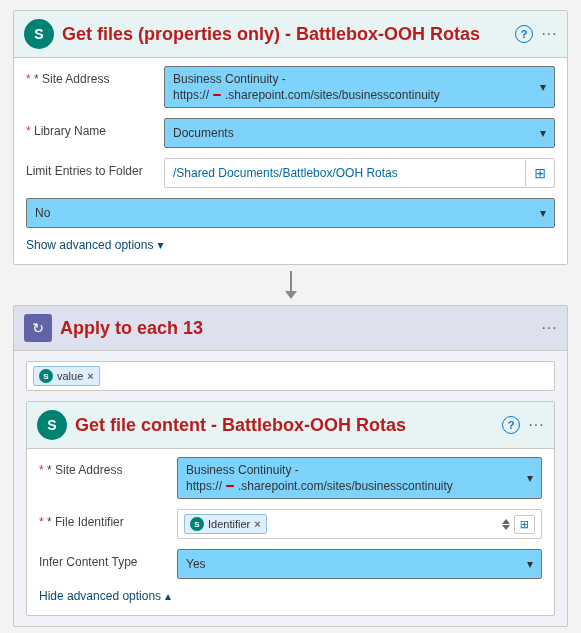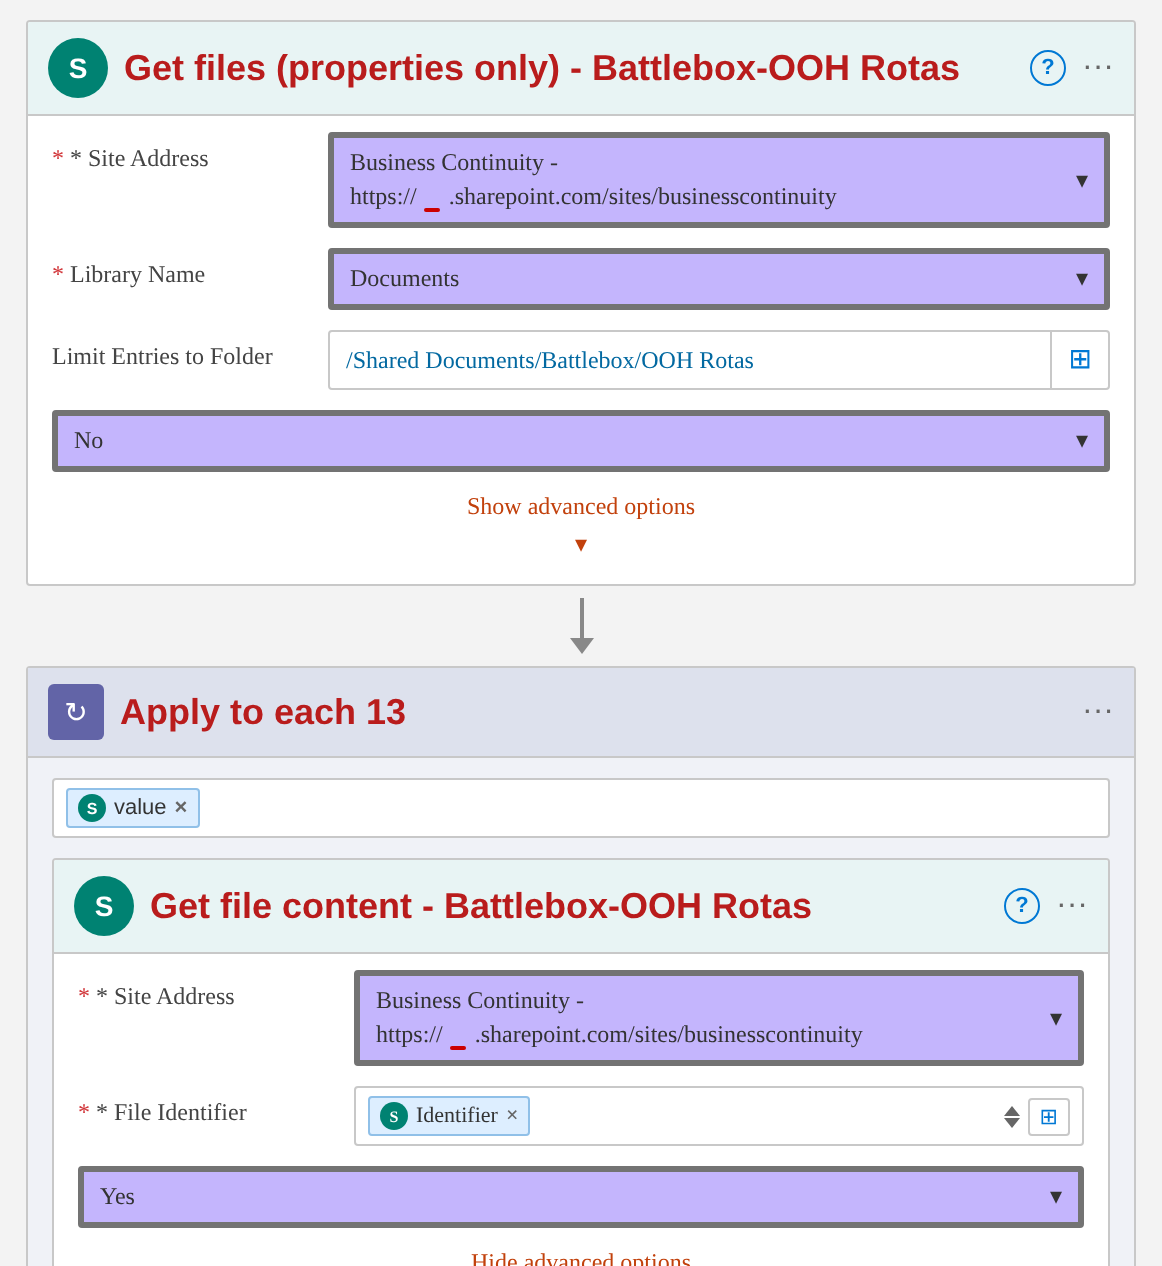--- a/index.html
+++ b/index.html
@@ -82,21 +82,20 @@
       align-items: center;
       justify-content: center;
       font-size: 11px;
       color: #0078d4;
       font-weight: bold;
     }
 
     
     .form-body {
       padding: 8px 12px 12px 12px;
-      font-family: Liberation Serif, serif;
     }
 
     .form-row {
       display: flex;
       align-items: flex-start;
       margin-bottom: 10px;
       gap: 8px;
     }
 
     .form-label {
@@ -112,24 +111,24 @@
     }
 
     .form-control-wrapper {
       flex: 1;
     }
 
     .dropdown-control {
       display: flex;
       align-items: center;
       justify-content: space-between;
-      border: 3px solid #737373;
+      border: 1px solid #737373;
       border-radius: 2px;
       padding: 5px 8px;
-      background: #c4b5fd;
+      background: #7dd3fc;
       min-height: 30px;
       cursor: pointer;
     }
 
     .dropdown-control-value {
       font-size: 12px;
       color: #333;
       flex: 1;
     }
 
@@ -163,44 +162,43 @@
     }
 
     .site-address-top {
       font-size: 12px;
       color: #333;
       margin-bottom: 2px;
     }
 
     .site-address-url {
       display: flex;
-      align-items: flex-end;
+      align-items: center;
       gap: 4px;
       font-size: 12px;
       color: #333;
     }
 
     .url-redacted {
       display: inline-block;
       background: #c00;
       color: #fff;
       font-size: 10px;
       padding: 1px 4px;
       border-radius: 1px;
     }
 
     .advanced-link {
-      color: #c2410c;
+      color: #0c4a6e;
       font-size: 12px;
       cursor: pointer;
       display: flex;
       align-items: center;
       gap: 4px;
       margin-top: 4px;
-      flex-direction: column;
     }
 
     
     .arrow-connector {
       display: flex;
       flex-direction: column;
       align-items: center;
       padding: 6px 0;
     }
 
@@ -535,20 +533,21 @@
                     <div class="arrow-up"></div>
                     <div class="arrow-down"></div>
                   </div>
                   <div class="copy-icon">⊞</div>
                 </div>
               </div>
             </div>
           </div>
 
           <div class="form-row">
+            <div class="form-label">Infer Content Type</div>
             <div class="form-control-wrapper">
               <div class="dropdown-control">
                 <span class="dropdown-control-value">Yes</span>
                 <span class="dropdown-arrow">▾</span>
               </div>
             </div>
           </div>
 
           <div class="advanced-link">
             <span>Hide advanced options</span>

